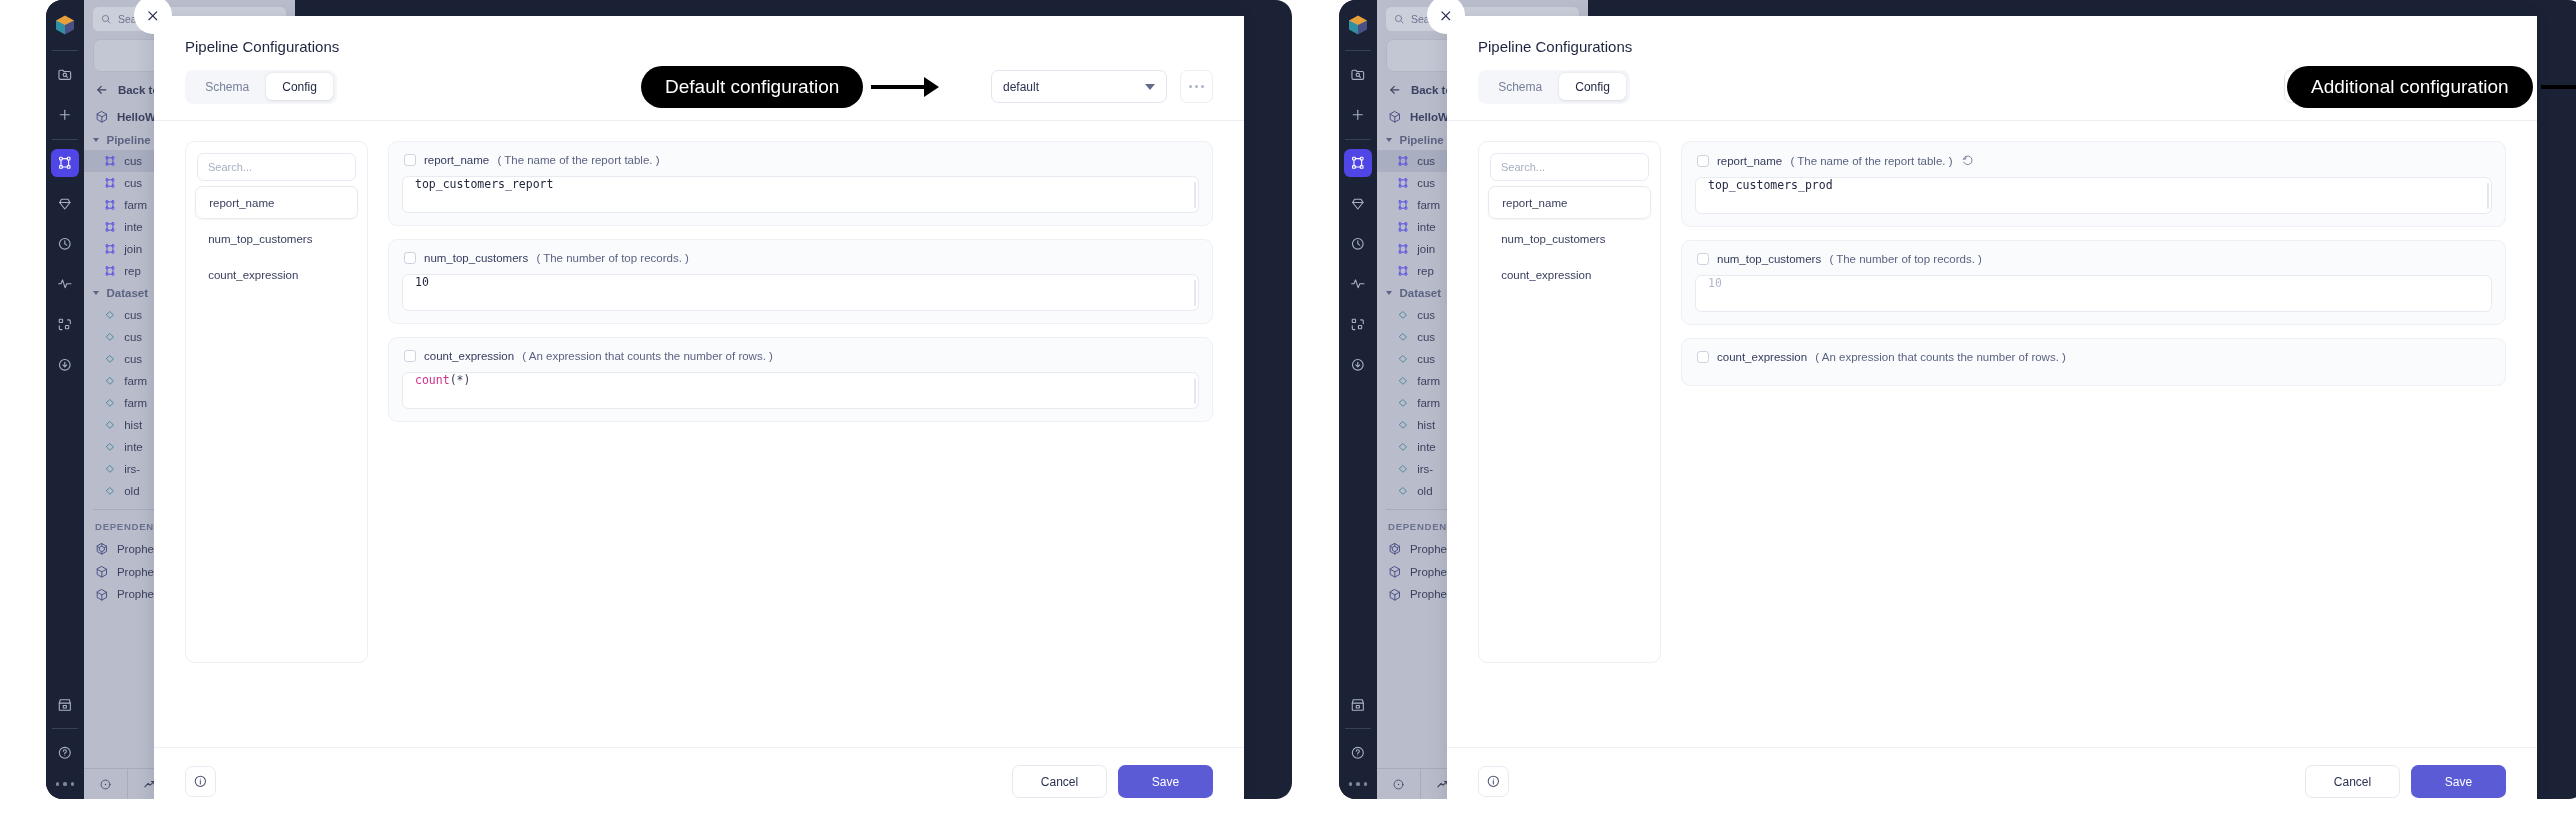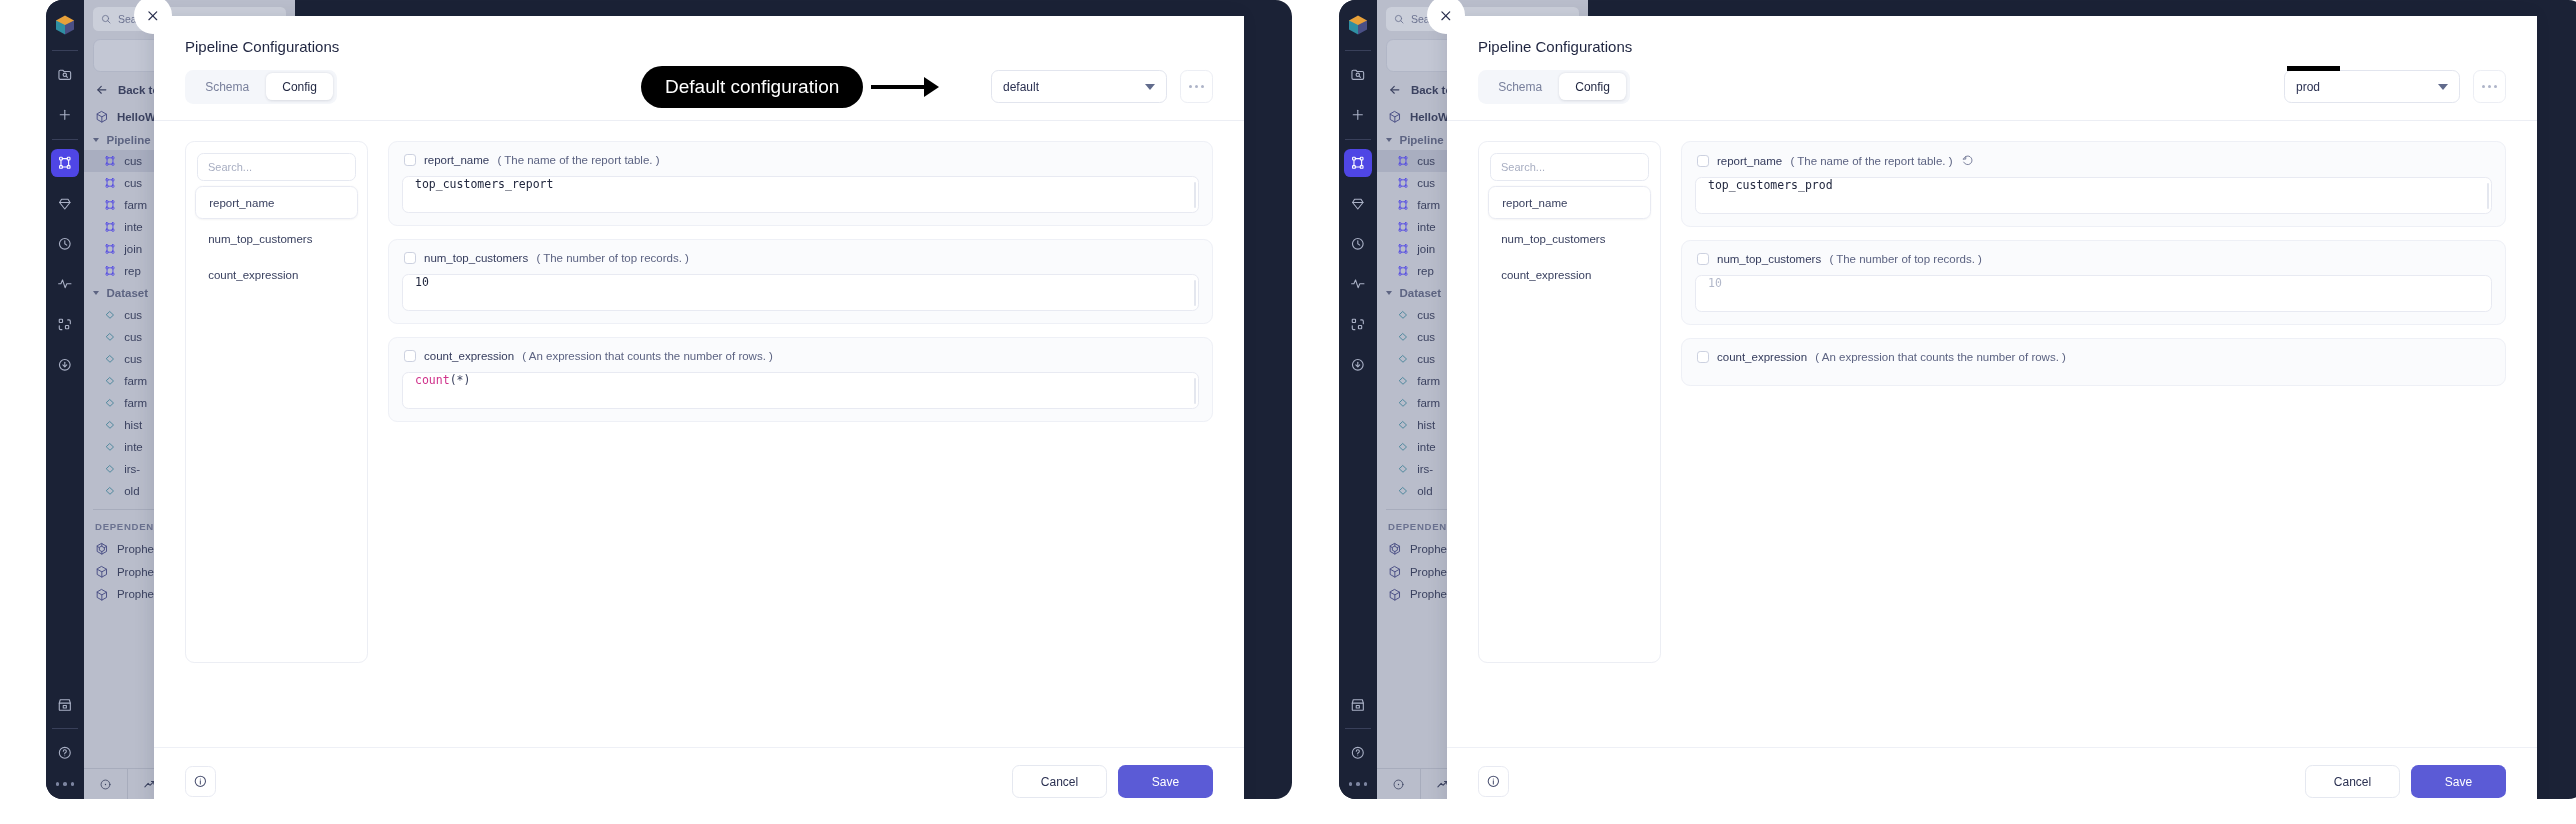--- a/index.html
+++ b/index.html
@@ -1150,19 +1150,20 @@
         <div class="close-pill" style="left: 88px; top: -3.7px;">
           <span class="ic ">
             <svg viewBox="0 0 24 24" fill="none" stroke="currentColor" stroke-width="1.9" stroke-linecap="round" stroke-linejoin="round" style="width: 15.6px; height: 15.6px; display: block;">
               <path d="M6 6l12 12"></path>
               <path d="M18 6L6 18"></path>
             </svg>
           </span>
         </div>
       </div>
       <div class="callout" style="top: 66px; left: 1003px;">
+        <div class="bubble">Additional configuration</div>
         <div class="arrow">
           <div class="shaft"></div>
         </div>
       </div>
     </div>
   </div>
 
 
 </body></html>

